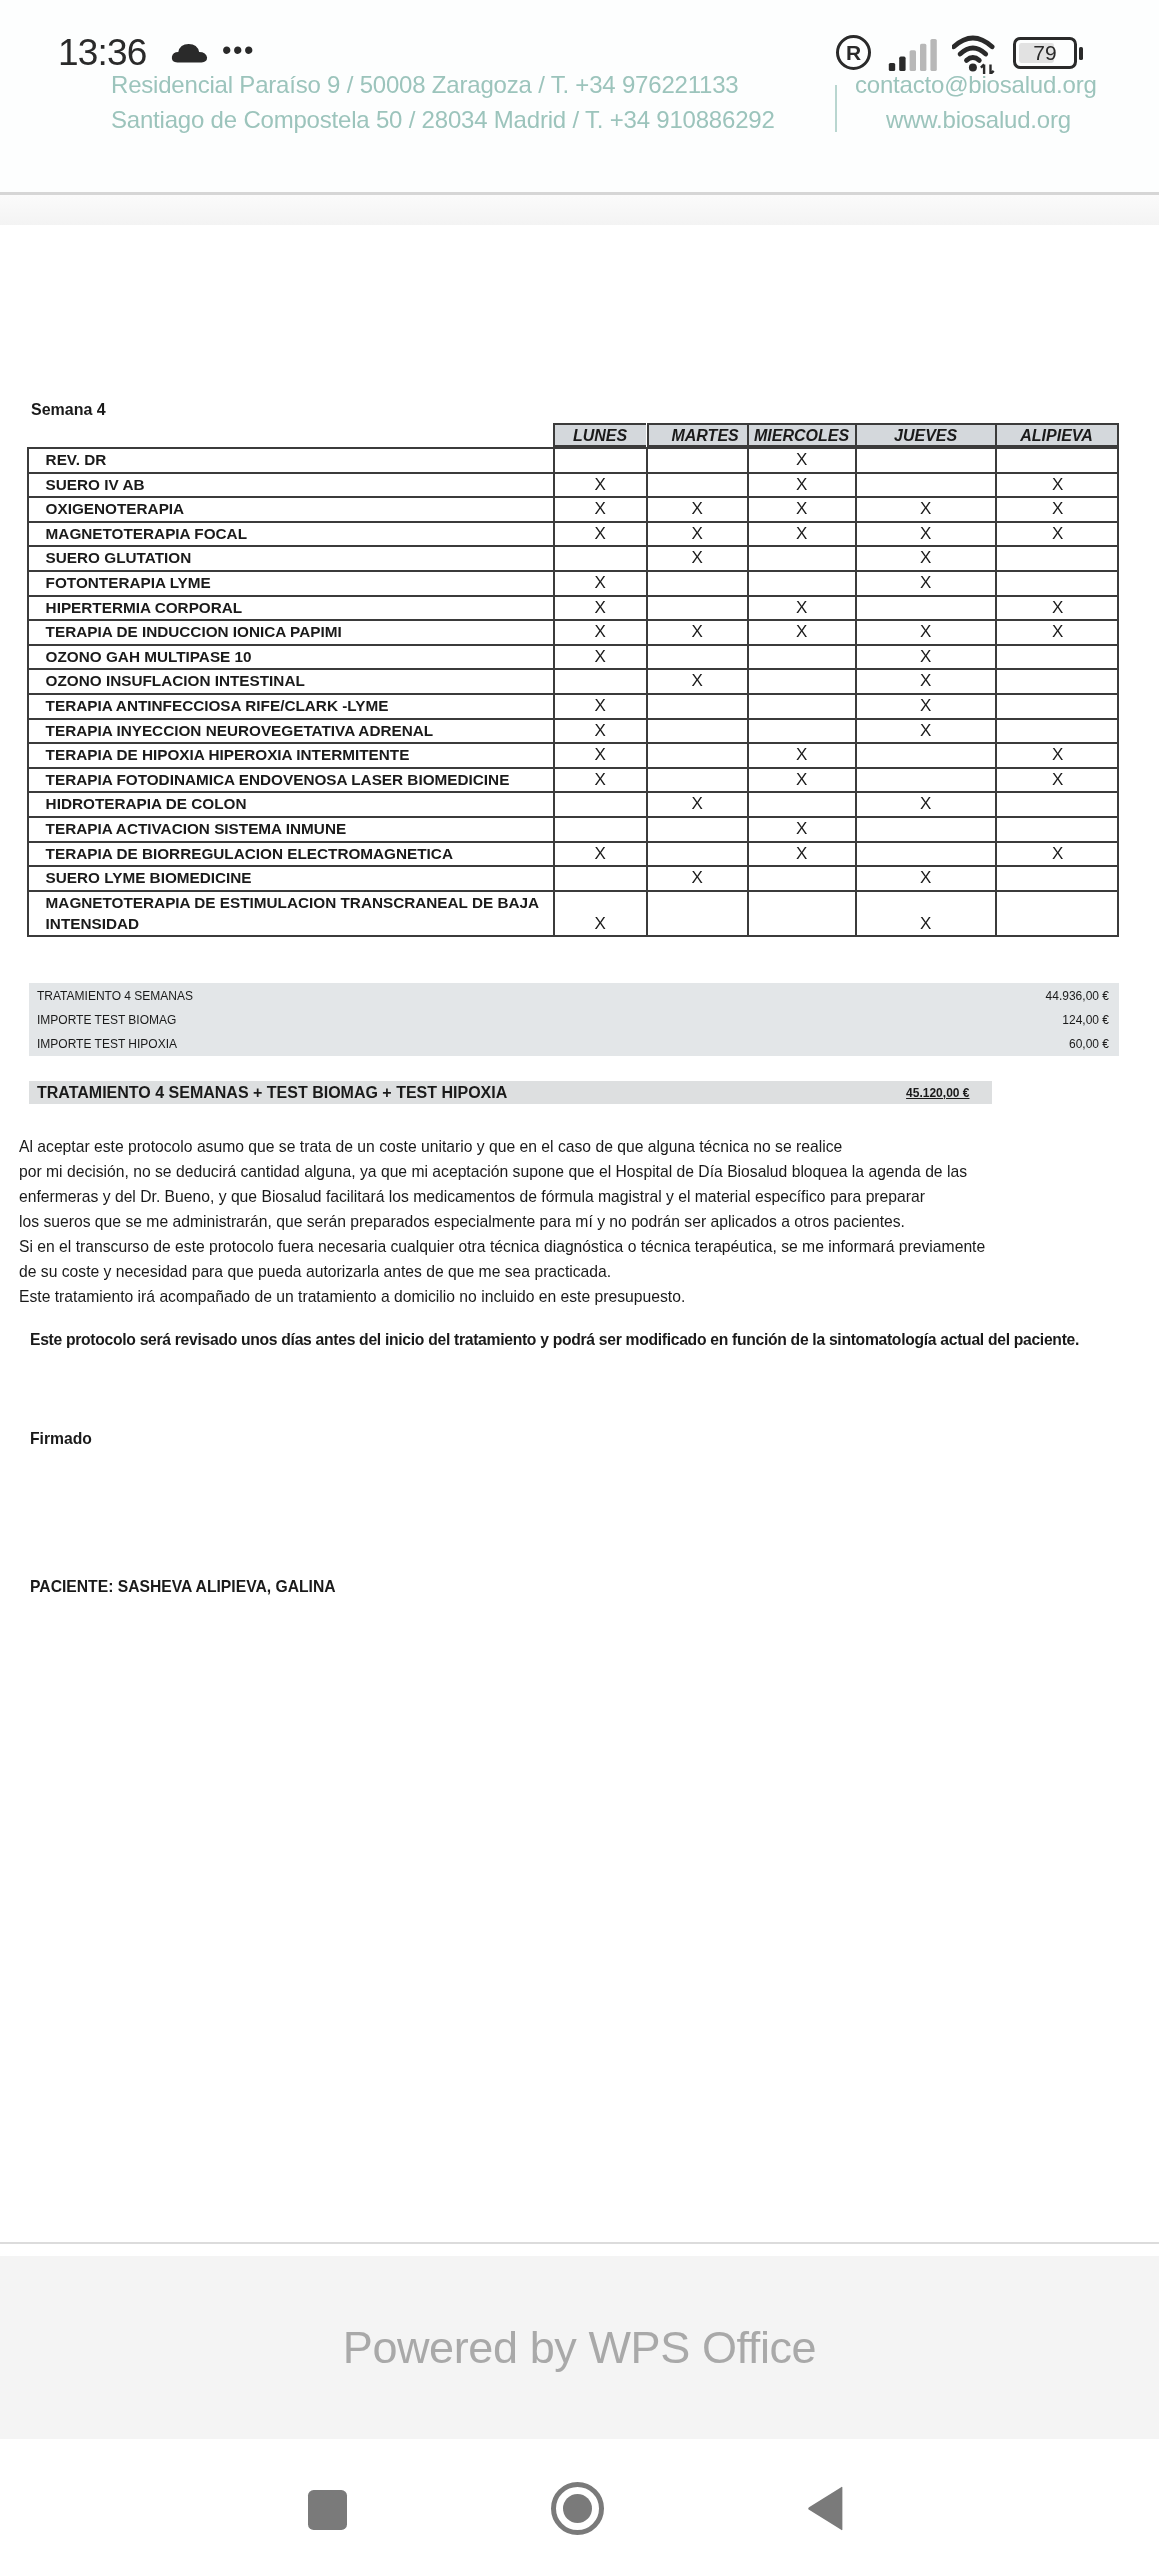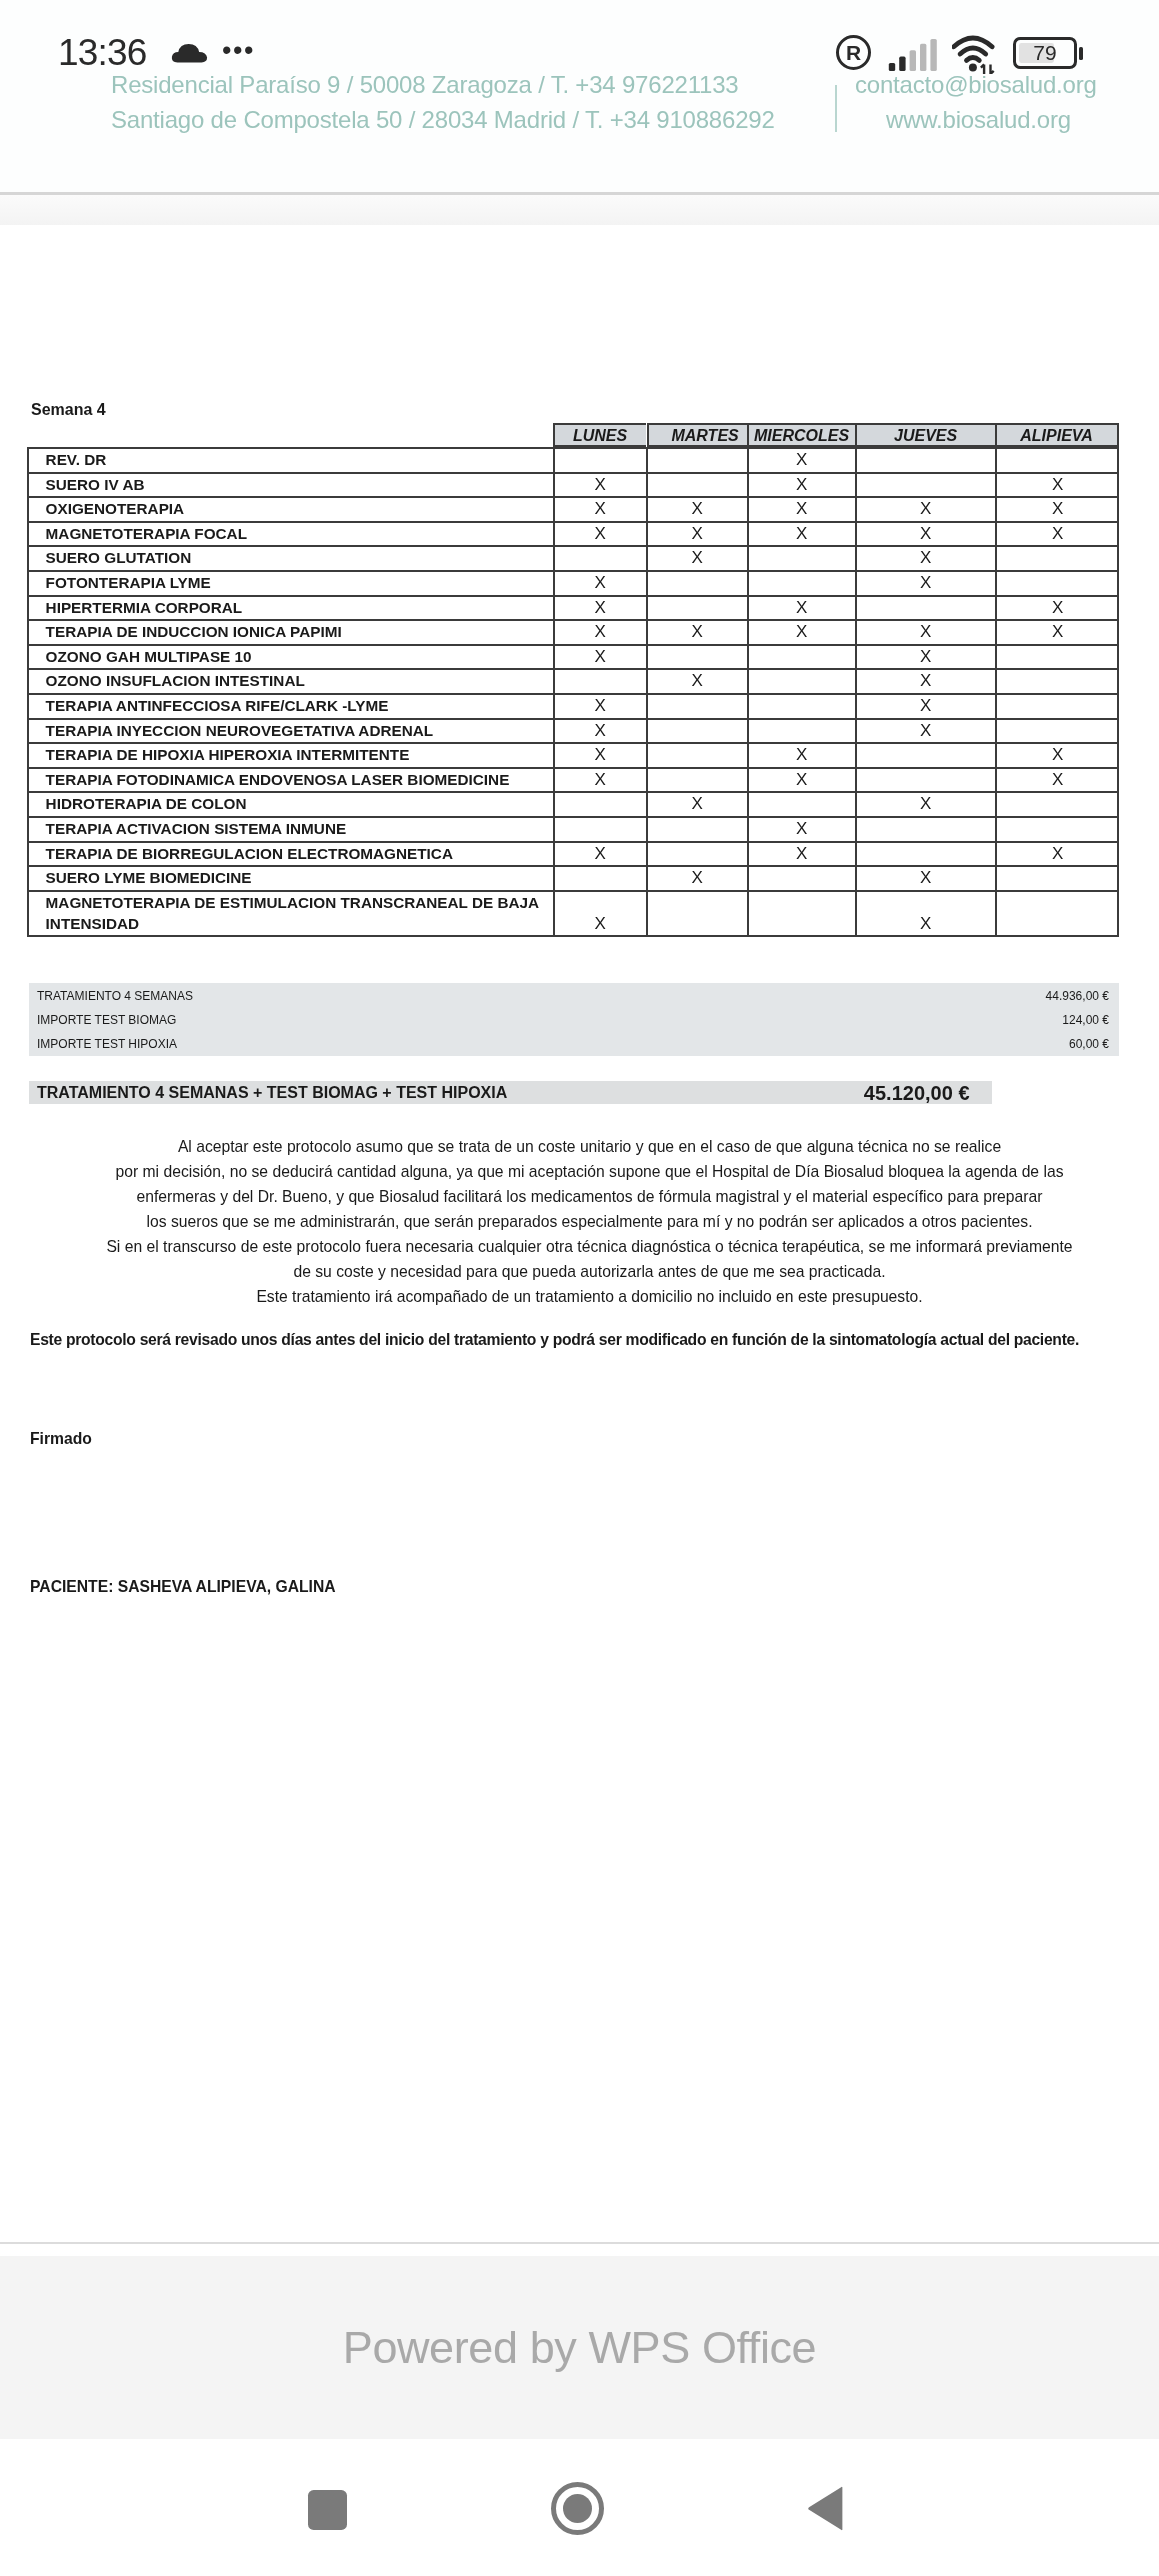--- a/index.html
+++ b/index.html
@@ -64,24 +64,24 @@
   }
   .srow.tall .cell { line-height: 63px; }
 
   
   #summary-box { left: 29px; top: 983px; width: 1090px; height: 73px; background: #e3e6e8; }
   .sum-line { position: absolute; left: 8px; right: 10px; height: 24px; font-size: 12px; font-weight: normal; line-height: 24px; }
   .sum-line .lbl { position: absolute; left: 0; }
   .sum-line .val { position: absolute; right: 0; }
   #total-box { left: 29px; top: 1081px; width: 963px; height: 23px; background: #dddfe0; }
   #total-box .lbl { position: absolute; left: 8px; top: 0; font-size: 16px; font-weight: bold; line-height: 24px; }
-  #total-box .val { position: absolute; right: 22.5px; top: 0; font-size: 20px; font-weight: bold; line-height: 24px; }
-
-  
-  #disclaimer { left: 34px; top: 1134px; width: 1111px; font-size: 15.7px; line-height: 25px; text-align: center; }
+  #total-box .val { position: absolute; right: 22.5px; top: 0; font-size: 12px; font-weight: bold; line-height: 24px; text-decoration: underline; }
+
+  
+  #disclaimer { left: 19px; top: 1134px; width: 1111px; font-size: 15.7px; line-height: 25px; }
   #disclaimer div { white-space: nowrap; }
   #review-note { left: 30px; top: 1331px; font-size: 15.7px; font-weight: bold; white-space: nowrap; letter-spacing: -0.3px; }
   #signed-label { left: 30px; top: 1430px; font-size: 15.7px; font-weight: bold; }
   #patient-line { left: 30px; top: 1578px; font-size: 15.7px; font-weight: bold; }
 
   #page2-edge { left: 0; top: 2242px; width: 1159px; height: 2.4px; background: #dcdcdc; }
 
   
   #wps-band { left: 0; top: 2256px; width: 1159px; height: 183px; background: #f4f4f4; }
   #wps-text { left: 0; width: 1159px; top: 2322px; text-align: center; font-size: 45px; color: #a9a9a9; letter-spacing: -0.4px; }

